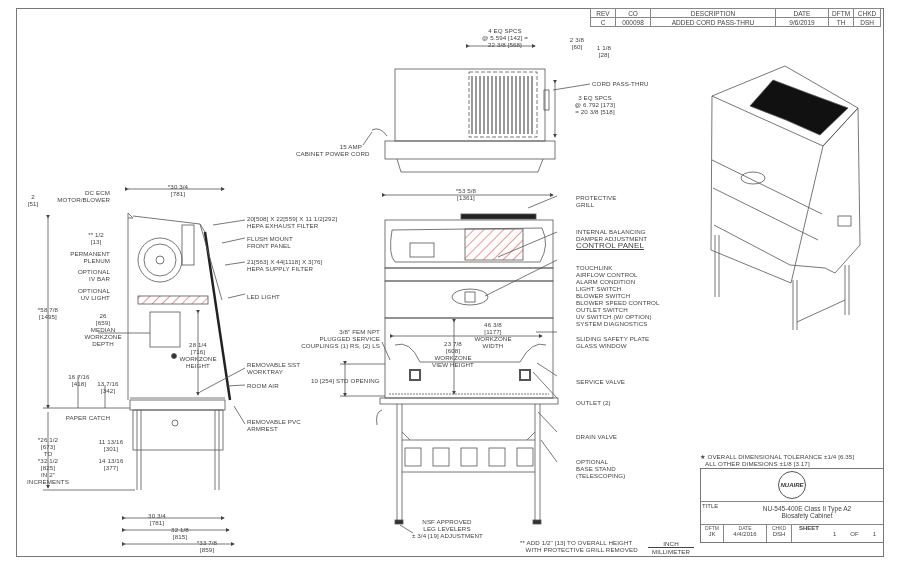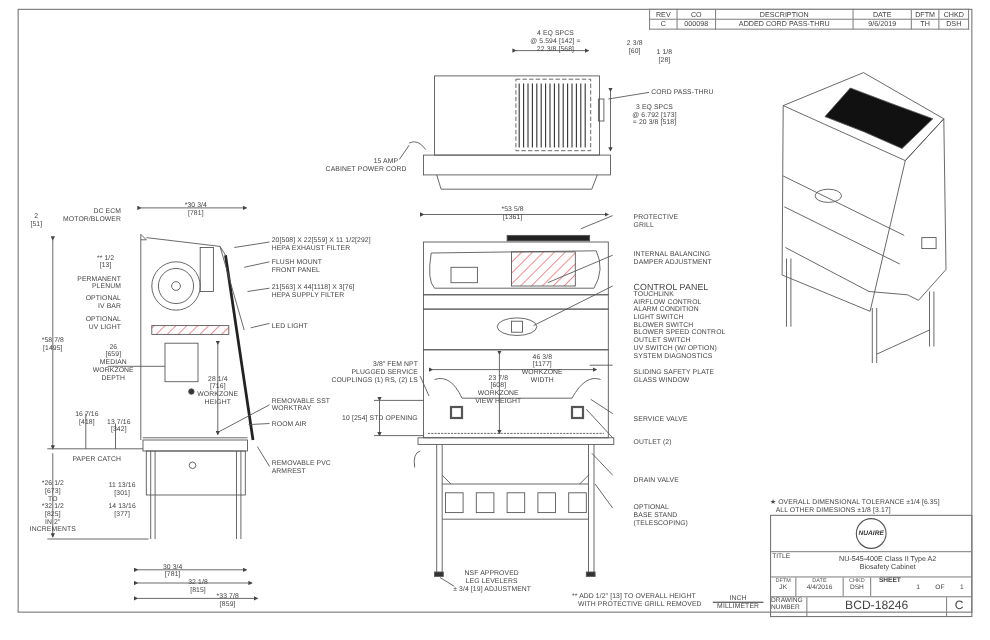--- a/index.html
+++ b/index.html
@@ -274,21 +274,21 @@
 <div class="lbl" style="left:247px;top:382px;">ROOM AIR</div>
 <div class="lbl" style="left:247px;top:418px;">REMOVABLE PVC
 ARMREST</div>
 
 <div class="lbl c" style="left:446px;top:187px;width:40px;">*53 5/8
 [1361]</div>
 <div class="lbl" style="left:576px;top:194px;">PROTECTIVE
 GRILL</div>
 <div class="lbl" style="left:576px;top:228px;">INTERNAL BALANCING
 DAMPER ADJUSTMENT</div>
-<div class="lbl" style="left:576px;top:258px;font-size:8px;">CONTROL PANEL</div>
+<div class="lbl" style="left:576px;top:242px;font-size:8px;text-decoration:underline;">CONTROL PANEL</div>
 <div style="position:absolute;left:576px;top:264px;">
   <div class="lbl" style="position:static;">TOUCHLINK</div>
   <div class="lbl" style="position:static;">AIRFLOW CONTROL</div>
   <div class="lbl" style="position:static;">ALARM CONDITION</div>
   <div class="lbl" style="position:static;">LIGHT SWITCH</div>
   <div class="lbl" style="position:static;">BLOWER SWITCH</div>
   <div class="lbl" style="position:static;">BLOWER SPEED CONTROL</div>
   <div class="lbl" style="position:static;">OUTLET SWITCH</div>
   <div class="lbl" style="position:static;">UV SWITCH (W/ OPTION)</div>
   <div class="lbl" style="position:static;">SYSTEM DIAGNOSTICS</div>
@@ -346,19 +346,13 @@
       <div class="small">CHKD</div>
       <div>DSH</div>
     </div>
     <div class="cell" style="flex:1;display:flex;justify-content:space-around;align-items:center;">
       <span style="font-weight:bold;align-self:flex-start;">SHEET</span>
       <span>1</span>
       <span>OF</span>
       <span>1</span>
     </div>
   </div>
-  <div class="row" style="height:17px;">
-    <div class="cell small" style="width:32px;white-space:pre;line-height:7px;">DRAWING
-NUMBER</div>
-    <div class="cell" style="flex:1;text-align:center;font-size:11px;line-height:17px;">BCD-18246</div>
-    <div class="cell" style="width:22px;text-align:center;font-size:11px;line-height:17px;">C</div>
-  </div>
 </div>
 
 </body></html>

